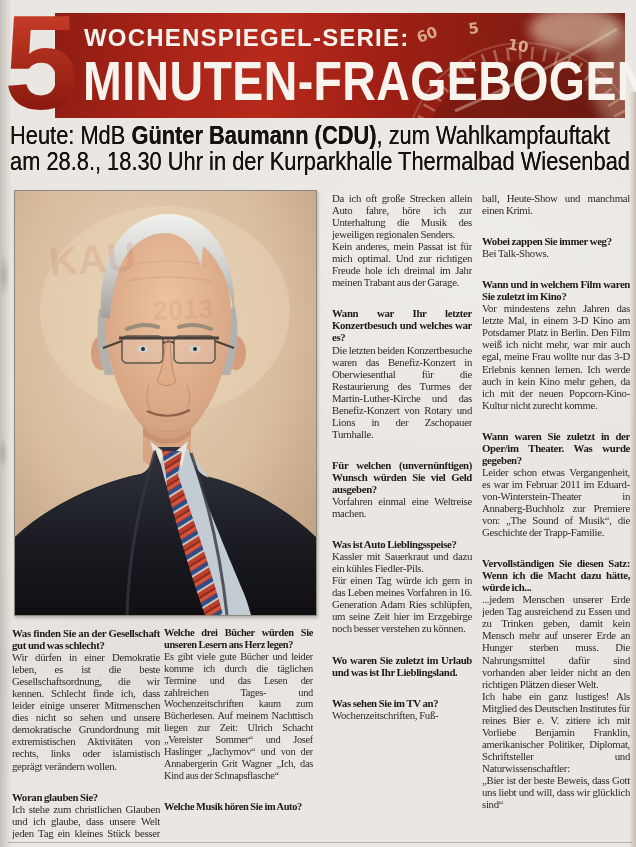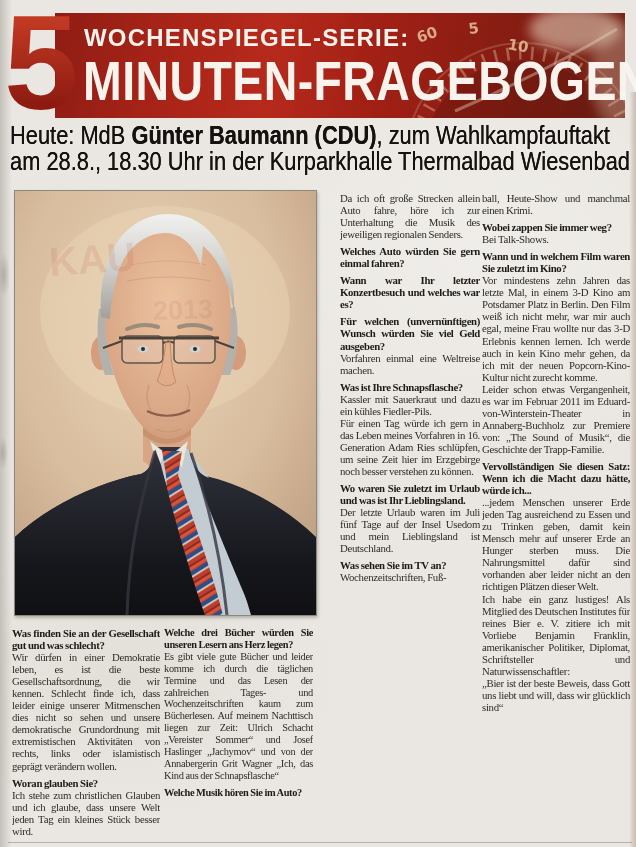--- a/index.html
+++ b/index.html
@@ -29,25 +29,25 @@
   .photo{position:absolute;left:14px;top:190px;width:301px;height:424px;
     border:1px solid #8f887c;box-shadow:1px 2px 3px rgba(90,80,70,.35);overflow:hidden;}
   .ghost{position:absolute;font-family:"Liberation Sans",sans-serif;font-weight:700;pointer-events:none;}
   .ghost.g0{left:34px;top:46px;font-size:40px;color:#b5452f;opacity:.12;transform:rotate(-4deg);}
   .ghost.g1{left:138px;top:104px;font-size:27px;color:#a84a56;opacity:.10;transform:rotate(-2deg);}
   
   .col{position:absolute;overflow:hidden;text-align:justify;color:#2f2b26;
     font-size:10.8px;line-height:12.05px;letter-spacing:-.3px;word-spacing:-.4px;
     hyphens:auto;-webkit-hyphens:auto;}
   .col p{margin:0;}
-  .col p.q{font-weight:700;color:#1d1a16;margin-top:5px;letter-spacing:-.35px;}
+  .col p.q{font-weight:700;color:#1d1a16;margin-top:19px;letter-spacing:-.35px;}
   .col p.q:first-child{margin-top:0;}
   .c1{left:12px;top:627px;width:148px;height:212px;}
   .c2{left:164px;top:627px;width:149px;height:214px;font-size:10.4px;line-height:11.9px;}
-  .c3{left:340px;top:192px;width:140px;height:650px;}
+  .c3{left:332px;top:192px;width:140px;height:650px;}
   .c4{left:482px;top:192px;width:148px;height:650px;}
   
   .hr-bottom{position:absolute;left:8px;top:842px;width:624px;height:1px;background:#b8b2a7;}
   .left-crease{position:absolute;left:0;top:0;width:12px;height:847px;
     background:linear-gradient(90deg,rgba(110,104,94,.30),rgba(110,104,94,0));}
   .right-band{position:absolute;right:0;top:92px;width:7px;height:755px;
     background:linear-gradient(270deg,rgba(148,120,100,.40),rgba(148,120,100,0));}
   .smudge{position:absolute;border-radius:50%;
     background:radial-gradient(closest-side,rgba(105,100,92,.30),rgba(105,100,92,0));}
   .sm1{left:-2px;top:252px;width:12px;height:46px;}
@@ -175,38 +175,39 @@
       <p class="q">Woran glauben Sie?</p>
       <p class="a">Ich stehe zum christlichen Glauben und ich glaube, dass unsere Welt jeden Tag ein kleines Stück besser wird.</p>
     </div>
   <div class="col c2" lang="de">
       <p class="q">Welche drei Bücher würden Sie unseren Lesern ans Herz legen?</p>
       <p class="a">Es gibt viele gute Bücher und leider komme ich durch die täglichen Termine und das Lesen der zahlreichen Tages- und Wochenzeitschriften kaum zum Bücherlesen. Auf meinem Nachttisch liegen zur Zeit: Ulrich Schacht „Vereister Sommer“ und Josef Haslinger „Jachymov“ und von der Annabergerin Grit Wagner „Ich, das Kind aus der Schnapsflasche“</p>
       <p class="q">Welche Musik hören Sie im Auto?</p>
     </div>
   <div class="col c3" lang="de">
       <p class="a">Da ich oft große Strecken allein Auto fahre, höre ich zur Unterhaltung die Musik des jeweiligen regionalen Senders.</p>
-      <p class="q">Welches Auto würden Sie gern einmal fahren?</p>
+      <p class="a">Kein anderes, mein Passat ist für mich optimal. Und zur richtigen Freude hole ich dreimal im Jahr meinen Trabant aus der Garage.</p>
       <p class="q">Wann war Ihr letzter Konzertbesuch und welches war es?</p>
+      <p class="a">Die letzten beiden Konzertbesuche waren das Benefiz-Konzert in Oberwiesenthal für die Restaurierung des Turmes der Martin-Luther-Kirche und das Benefiz-Konzert von Rotary und Lions in der Zschopauer Turnhalle.</p>
       <p class="q">Für welchen (unvernünftigen) Wunsch würden Sie viel Geld ausgeben?</p>
       <p class="a">Vorfahren einmal eine Weltreise machen.</p>
-      <p class="q">Was ist Ihre Schnapsflasche?</p>
+      <p class="q">Was ist Auto Lieblingsspeise?</p>
       <p class="a">Kassler mit Sauerkraut und dazu ein kühles Fiedler-Pils.</p>
       <p class="a">Für einen Tag würde ich gern in das Leben meines Vorfahren in 16. Generation Adam Ries schlüpfen, um seine Zeit hier im Erzgebirge noch besser verstehen zu können.</p>
       <p class="q">Wo waren Sie zuletzt im Urlaub und was ist Ihr Lieblingsland.</p>
-      <p class="a">Der letzte Urlaub waren im Juli fünf Tage auf der Insel Usedom und mein Lieblingsland ist Deutschland.</p>
       <p class="q">Was sehen Sie im TV an?</p>
       <p class="a">Wochenzeitschriften, Fuß-</p>
     </div>
   <div class="col c4" lang="de">
       <p class="a">ball, Heute-Show und manchmal einen Krimi.</p>
       <p class="q">Wobei zappen Sie immer weg?</p>
       <p class="a">Bei Talk-Shows.</p>
       <p class="q">Wann und in welchem Film waren Sie zuletzt im Kino?</p>
       <p class="a">Vor mindestens zehn Jahren das letzte Mal, in einem 3-D Kino am Potsdamer Platz in Berlin. Den Film weiß ich nicht mehr, war mir auch egal, meine Frau wollte nur das 3-D Erlebnis kennen lernen. Ich werde auch in kein Kino mehr gehen, da ich mit der neuen Popcorn-Kino-Kultur nicht zurecht komme.</p>
+      <p class="q">Wann waren Sie zuletzt in der Oper/im Theater. Was wurde gegeben?</p>
       <p class="a">Leider schon etwas Vergangenheit, es war im Februar 2011 im Eduard-von-Winterstein-Theater in Annaberg-Buchholz zur Premiere von: „The Sound of Musik“, die Geschichte der Trapp-Familie.</p>
       <p class="q">Vervollständigen Sie diesen Satz: Wenn ich die Macht dazu hätte, würde ich...</p>
       <p class="a">...jedem Menschen unserer Erde jeden Tag ausreichend zu Essen und zu Trinken geben, damit kein Mensch mehr auf unserer Erde an Hunger sterben muss. Die Nahrungsmittel dafür sind vorhanden aber leider nicht an den richtigen Plätzen dieser Welt.</p>
       <p class="a">Ich habe ein ganz lustiges! Als Mitglied des Deutschen Institutes für reines Bier e. V. zitiere ich mit Vorliebe Benjamin Franklin, amerikanischer Politiker, Diplomat, Schriftsteller und Naturwissenschaftler:</p>
       <p class="a">„Bier ist der beste Beweis, dass Gott uns liebt und will, dass wir glücklich sind“</p>
     </div>
 
   <div class="hr-bottom"></div>
   <div class="left-crease"></div>
   <div class="right-band"></div>

